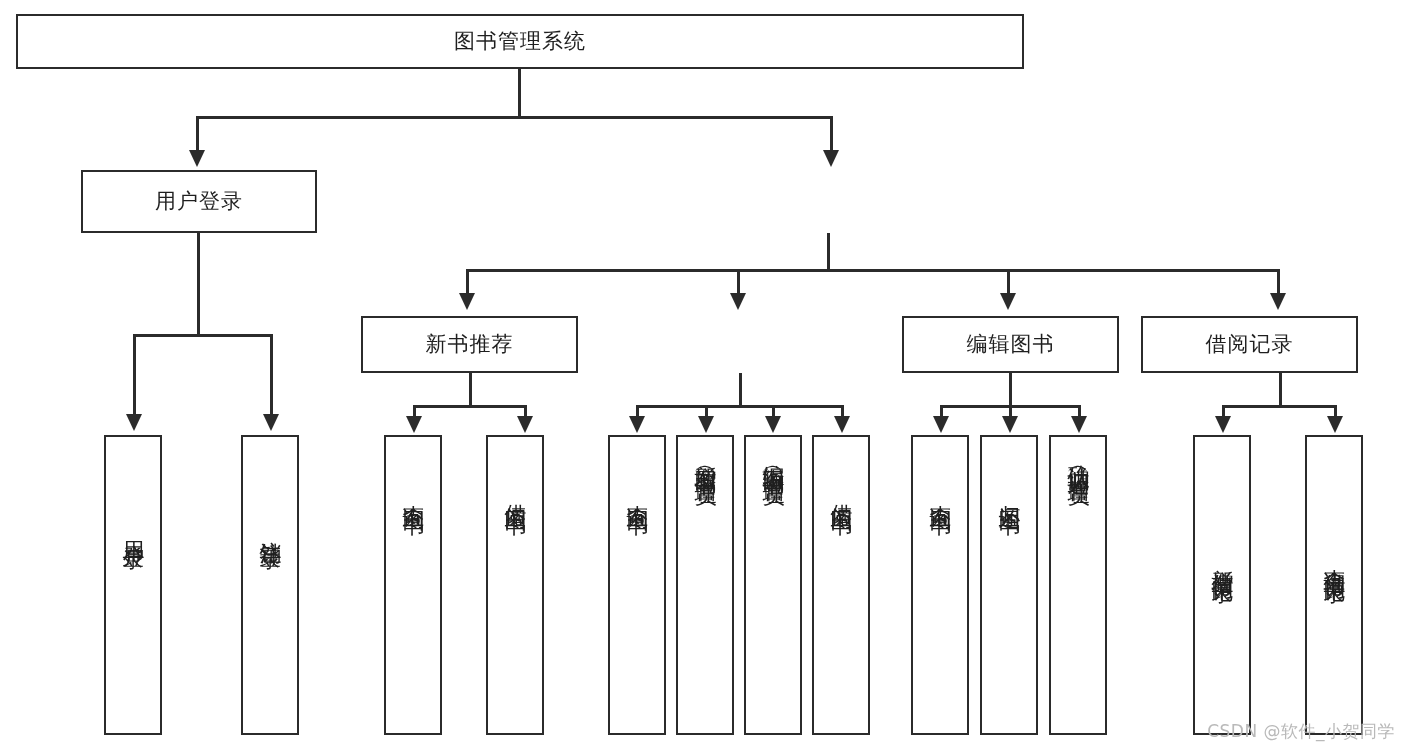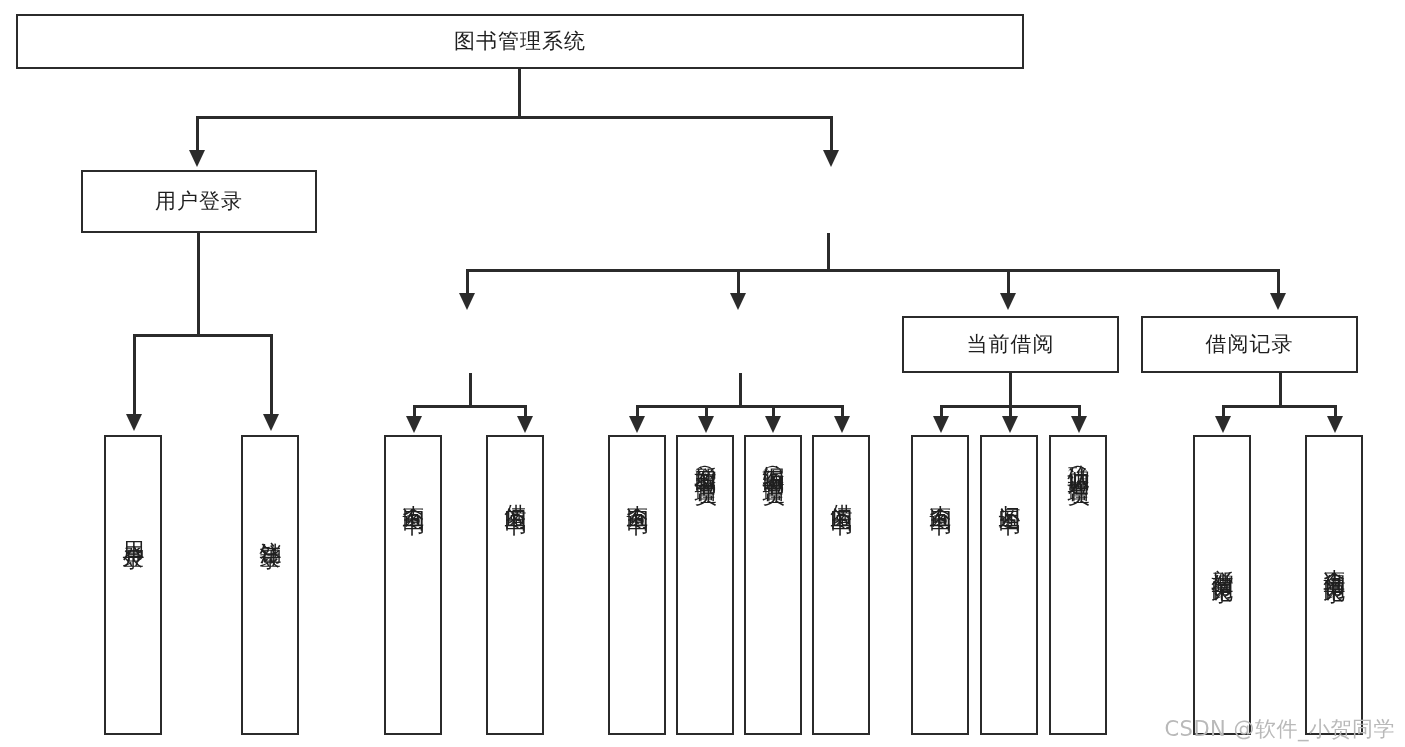--- a/index.html
+++ b/index.html
@@ -61,21 +61,21 @@
     width:0;height:0;
     border-left:8px solid transparent;
     border-right:8px solid transparent;
     border-top:17px solid #2b2b2b;
   }
   
   #watermark{
     position:absolute;
     right:10px;
     bottom:4px;
-    font-size:21px;
+    font-size:17px;
     color:#b9b9b9;
     letter-spacing:0.5px;
     white-space:nowrap;
     user-select:none;
   }
 </style>
 </head>
 <body>
 
 <div id="canvas">
@@ -109,22 +109,25 @@
   <div class="ln h" style="left:466px;top:269px;width:814px;"></div>
   <div class="ln v" style="left:466px;top:269px;height:26px;"></div>
   <div class="arrow" style="left:459px;top:293px;"></div>
   <div class="ln v" style="left:737px;top:269px;height:26px;"></div>
   <div class="arrow" style="left:730px;top:293px;"></div>
   <div class="ln v" style="left:1007px;top:269px;height:26px;"></div>
   <div class="arrow" style="left:1000px;top:293px;"></div>
   <div class="ln v" style="left:1277px;top:269px;height:26px;"></div>
   <div class="arrow" style="left:1270px;top:293px;"></div>
 
+  <div class="node" style="left:361px;top:316px;width:217px;height:57px;">
+    <span class="lbl">新书推荐</span>
+  </div>
   <div class="node" style="left:902px;top:316px;width:217px;height:57px;">
-    <span class="lbl">当前借阅</span>
+    <span class="lbl">编辑图书</span>
   </div>
   <div class="node" style="left:1141px;top:316px;width:217px;height:57px;">
     <span class="lbl">借阅记录</span>
   </div>
 
   <div class="ln v" style="left:469px;top:373px;height:34px;"></div>
   <div class="ln h" style="left:413px;top:405px;width:114px;"></div>
   <div class="ln v" style="left:413px;top:405px;height:14px;"></div>
   <div class="arrow" style="left:406px;top:416px;"></div>
   <div class="ln v" style="left:524px;top:405px;height:14px;"></div>

